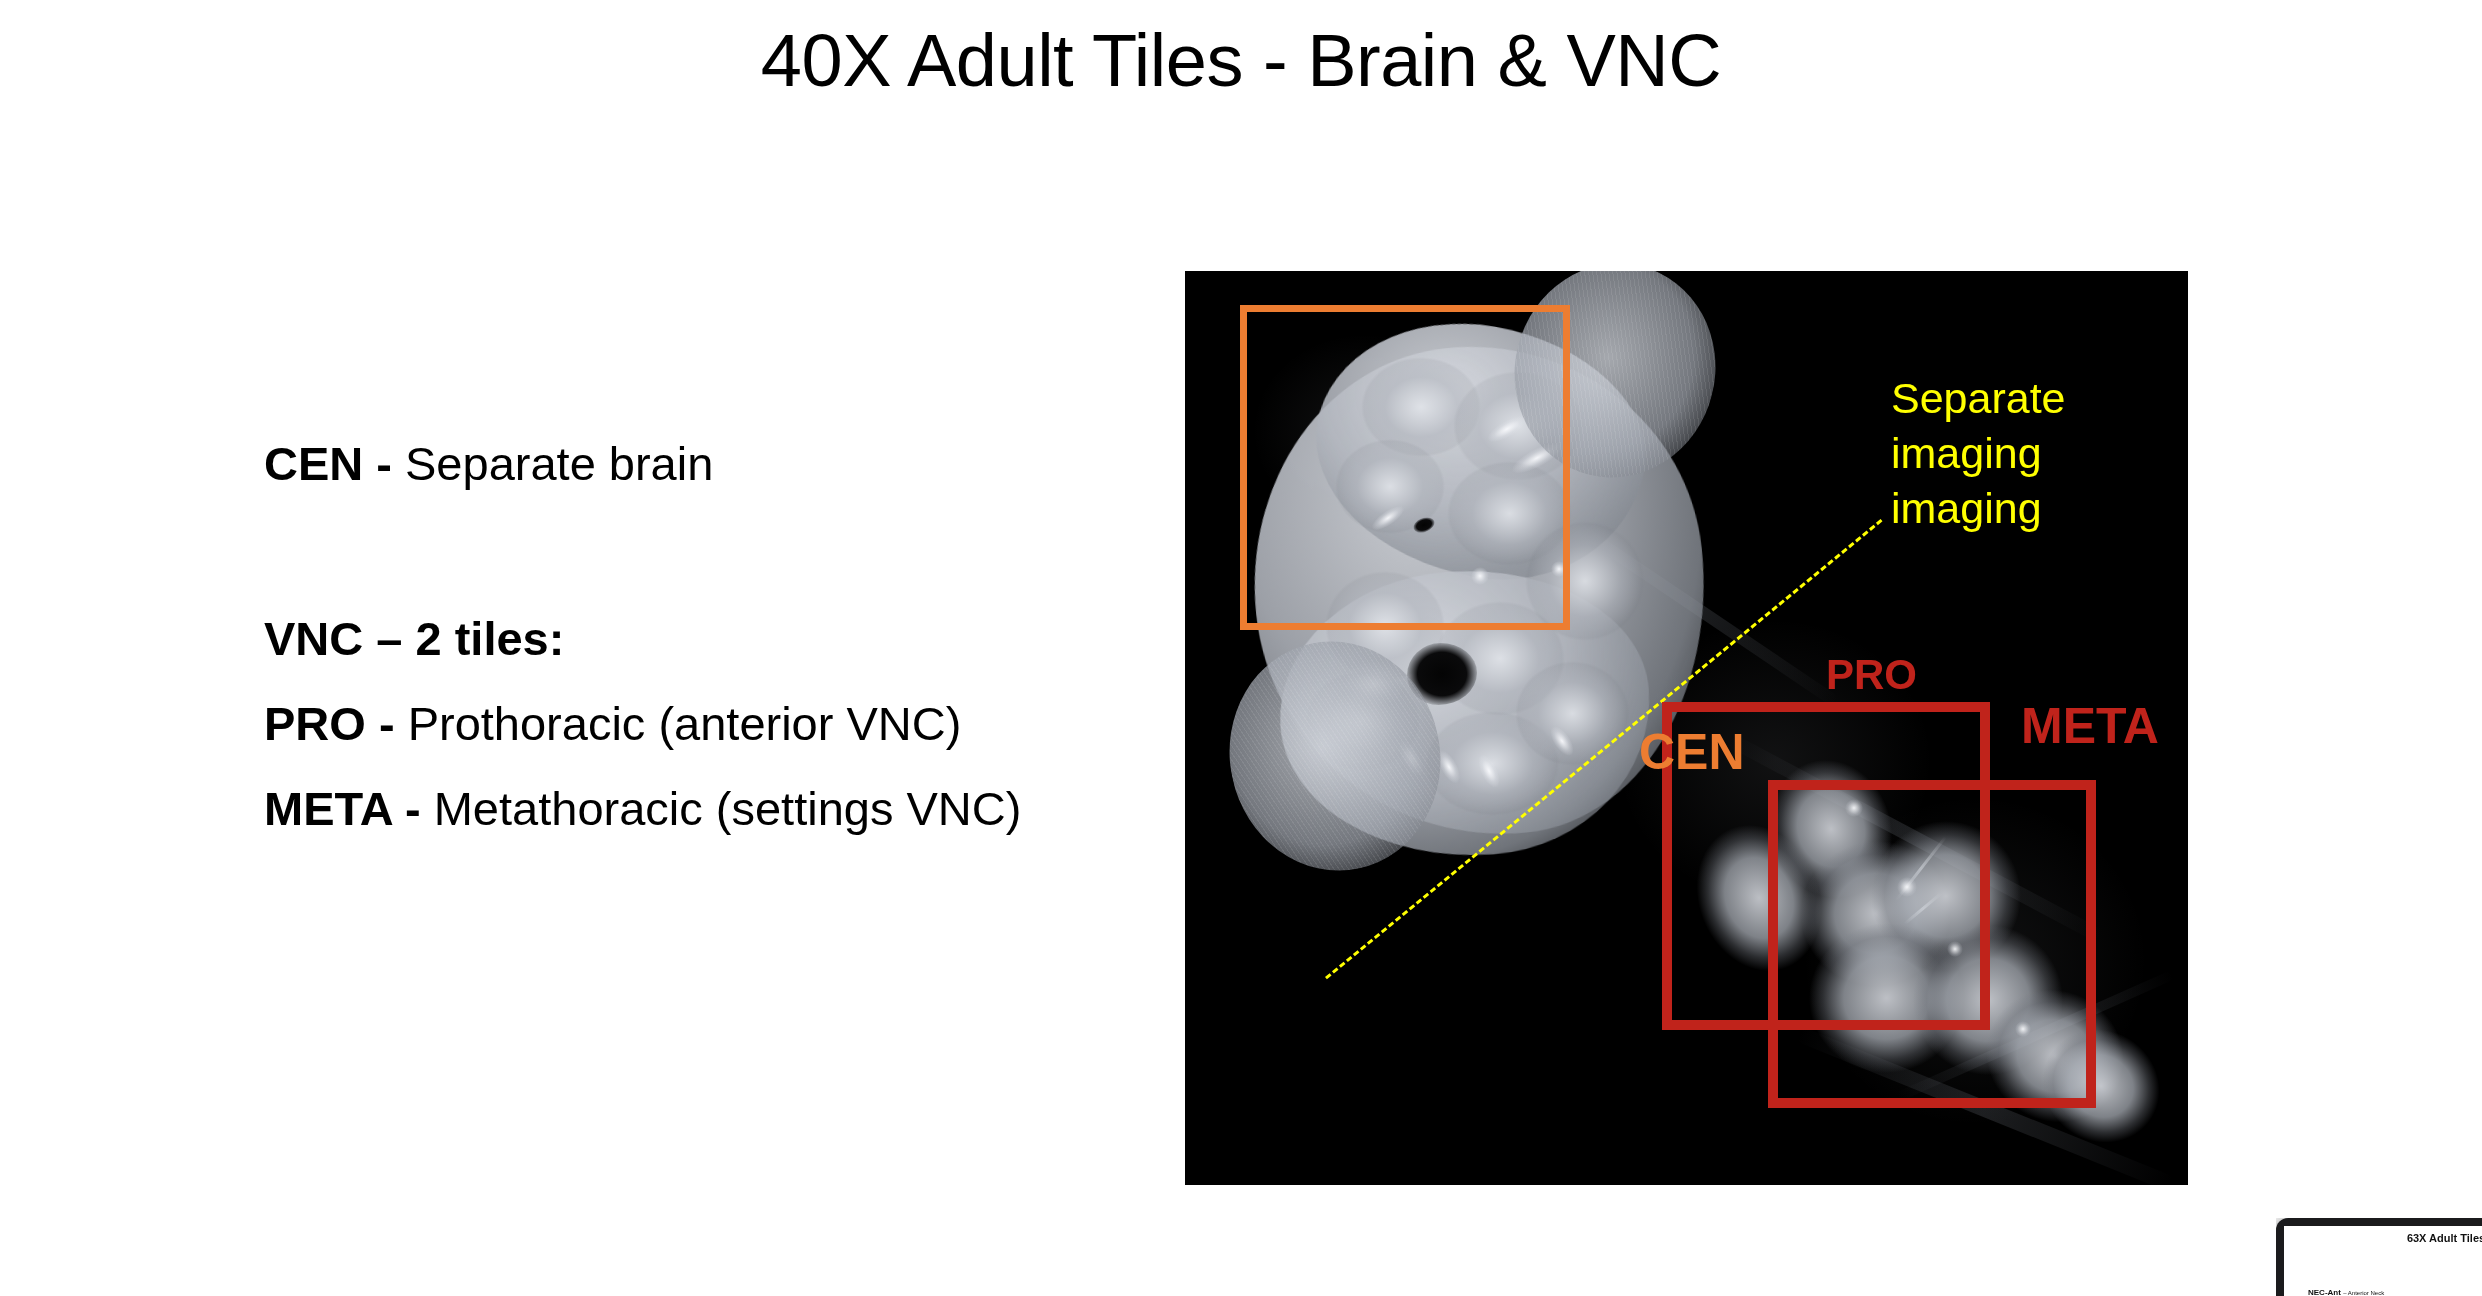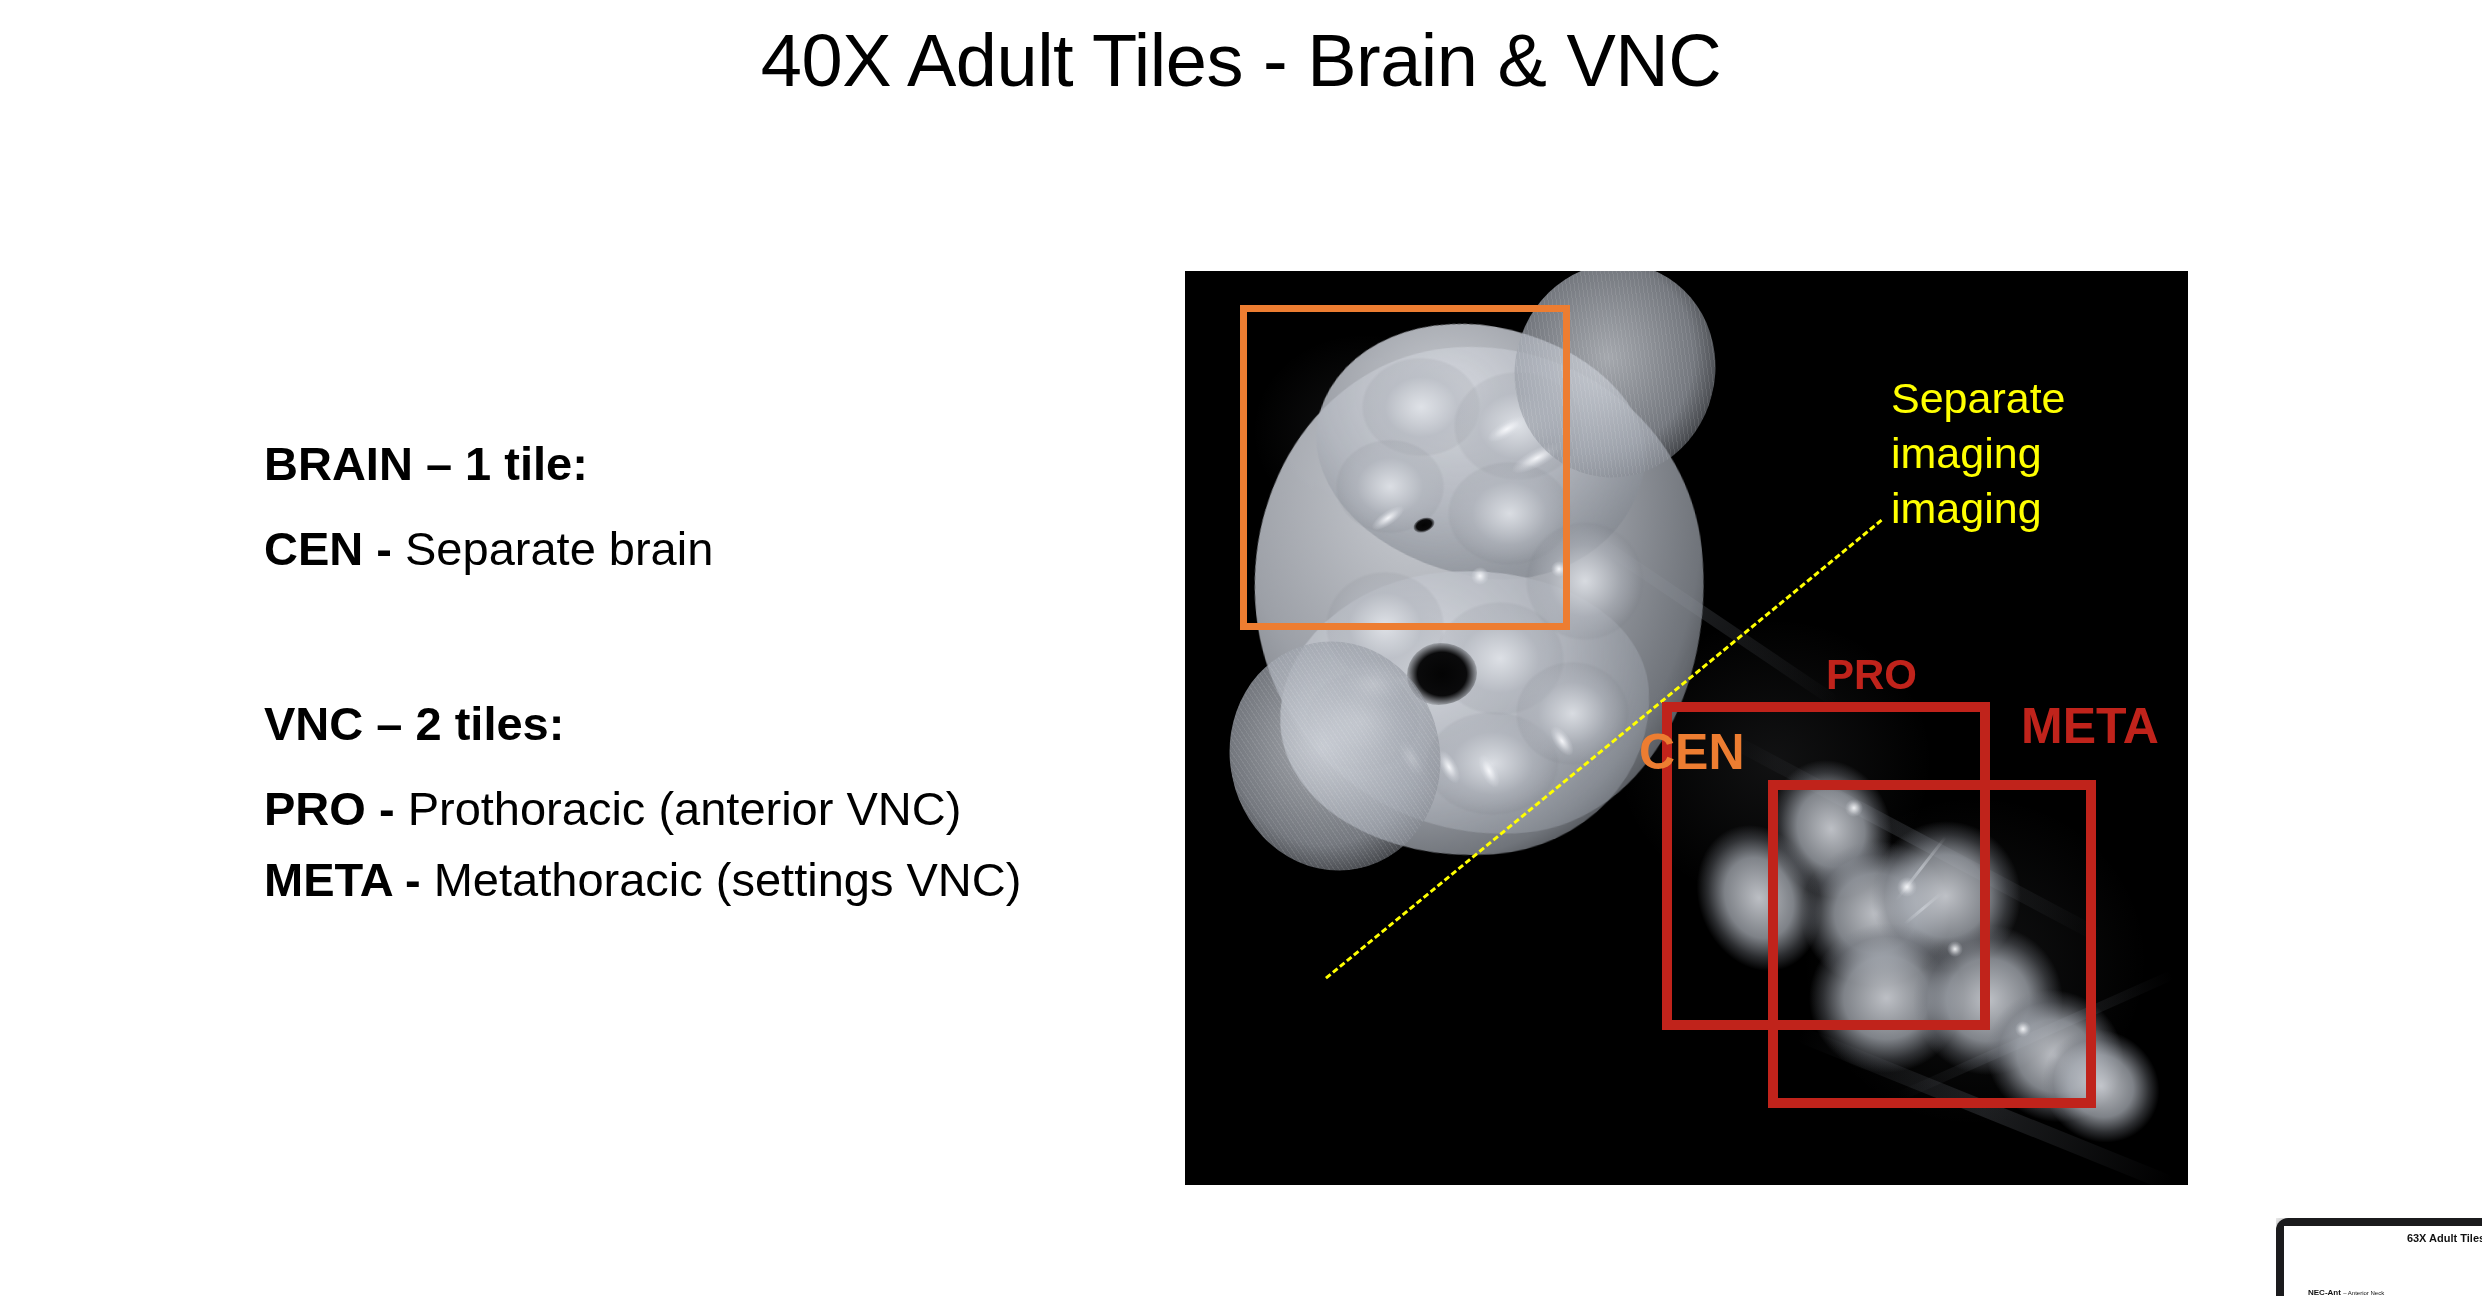--- a/index.html
+++ b/index.html
@@ -42,21 +42,21 @@
     line-height: 1.0;
     white-space: nowrap;
   }
   .text-line .b { font-weight: 700; }
   .text-line .n { font-weight: 400; }
 
   .row-heading-brain { margin-bottom: 38px; }
   .row-cen          { margin-bottom: 0px; }
   .spacer-block     { height: 128px; }
   .row-heading-vnc  { margin-bottom: 38px; }
-  .row-pro          { margin-bottom: 24px; }
+  .row-pro          { margin-bottom: 38px; }
   .row-meta         { margin-bottom: 0px; }
 
   
   .micro-panel {
     position: absolute;
     left: 1185px;
     top: 271px;
     width: 1003px;
     height: 914px;
     background: #000000;
@@ -223,23 +223,20 @@
   .thumb-line .tb { font-weight: 700; }
   .thumb-line .tn { font-weight: 400; font-size: 6px; }
 </style>
 </head>
 <body>
 
 <div class="slide-title">40X Adult Tiles - Brain &amp; VNC</div>
 
 <div class="text-column">
 
-  <div class="text-line row-heading-brain">
-    <span class="b">BRAIN – 1 tile:</span>
-  </div>
 
   <div class="text-line row-cen">
     <span class="b">CEN -</span>
     <span class="n">Separate brain</span>
   </div>
 
   <div class="spacer-block"></div>
 
   <div class="text-line row-heading-vnc">
     <span class="b">VNC – 2 tiles:</span>

